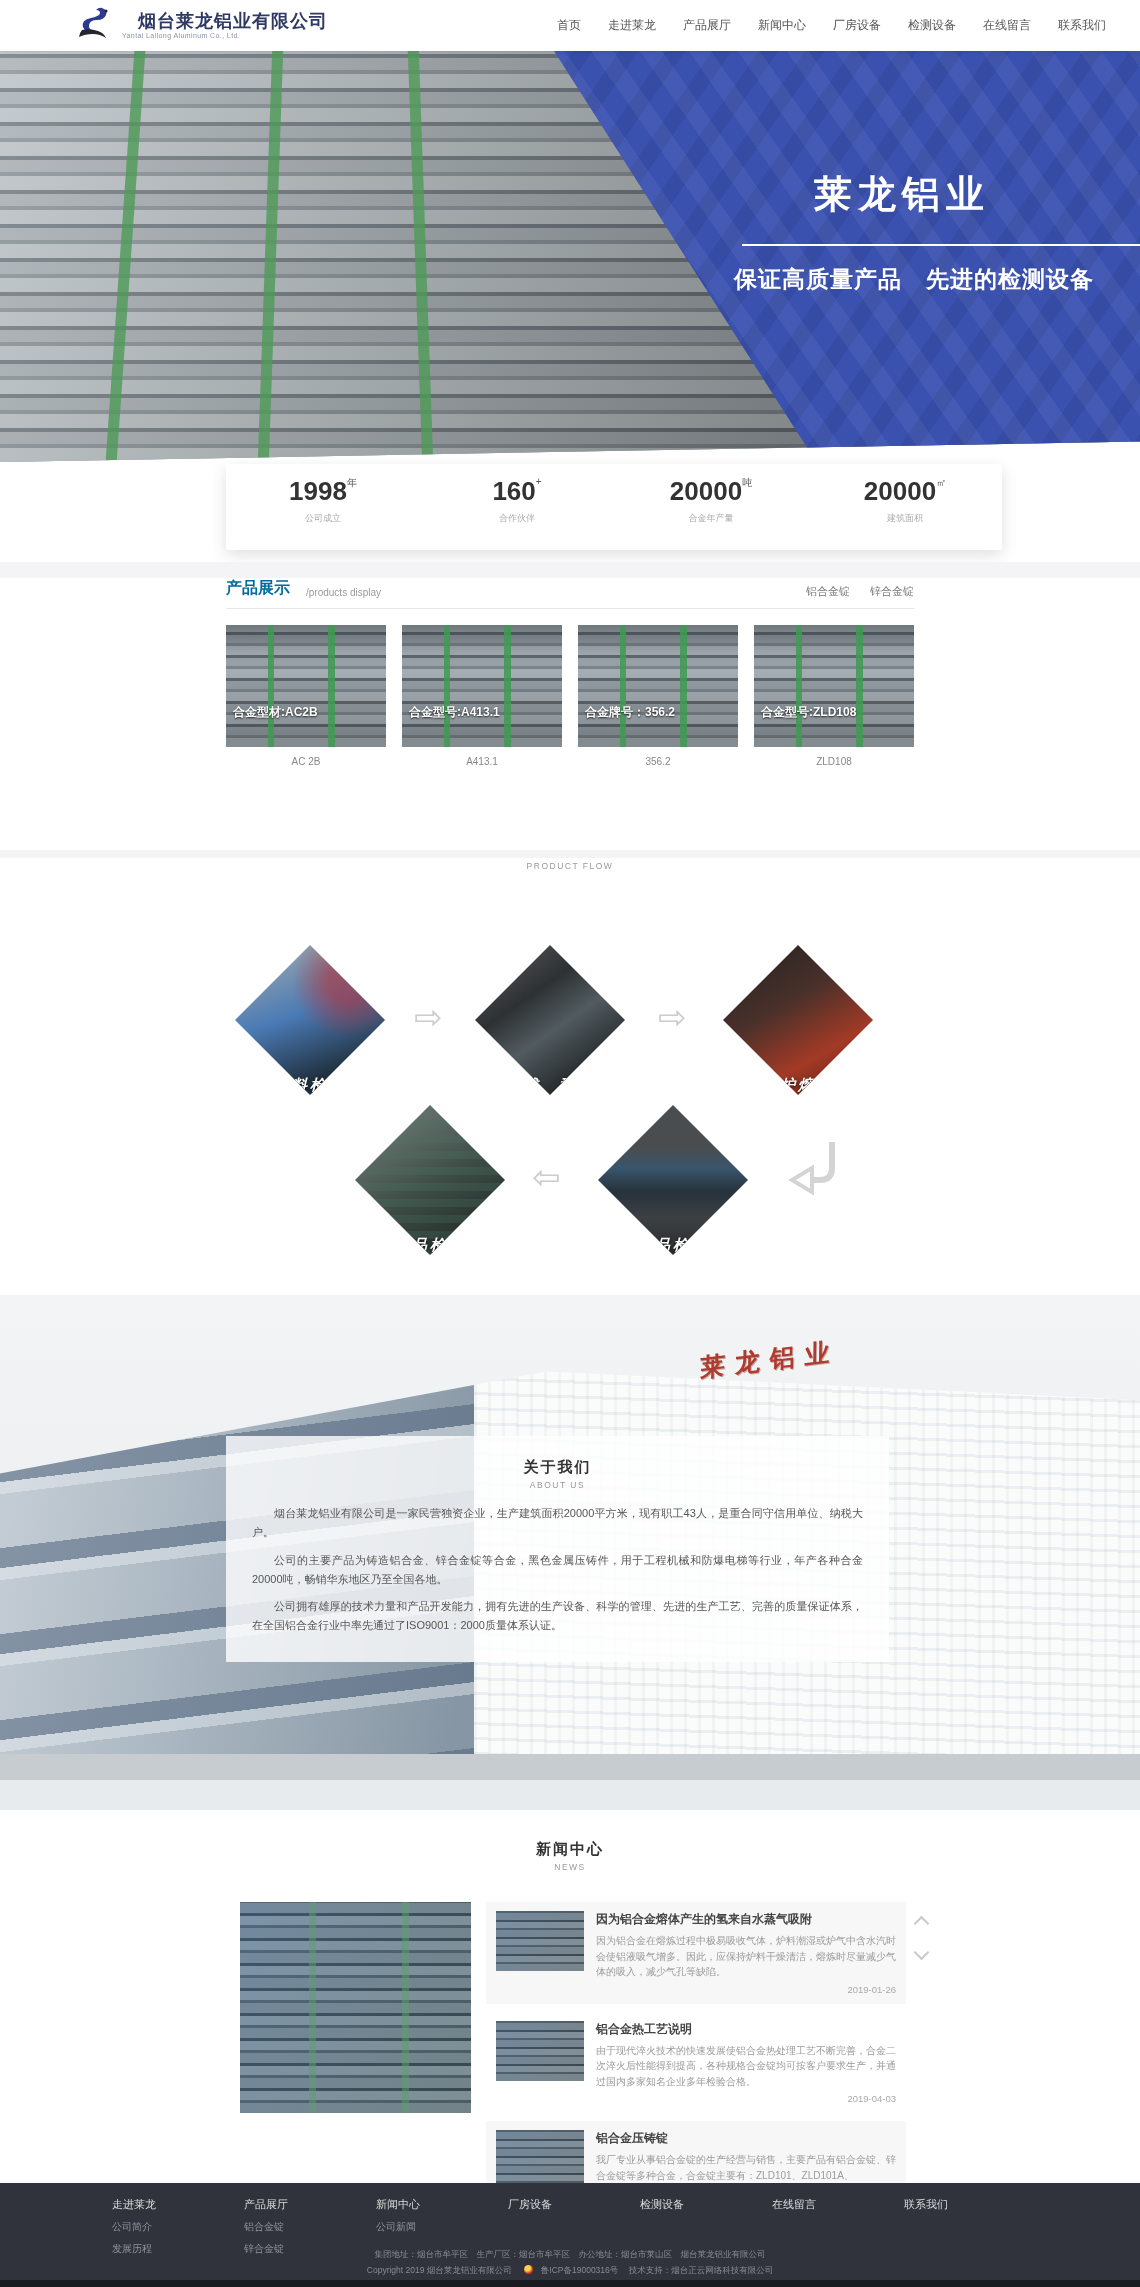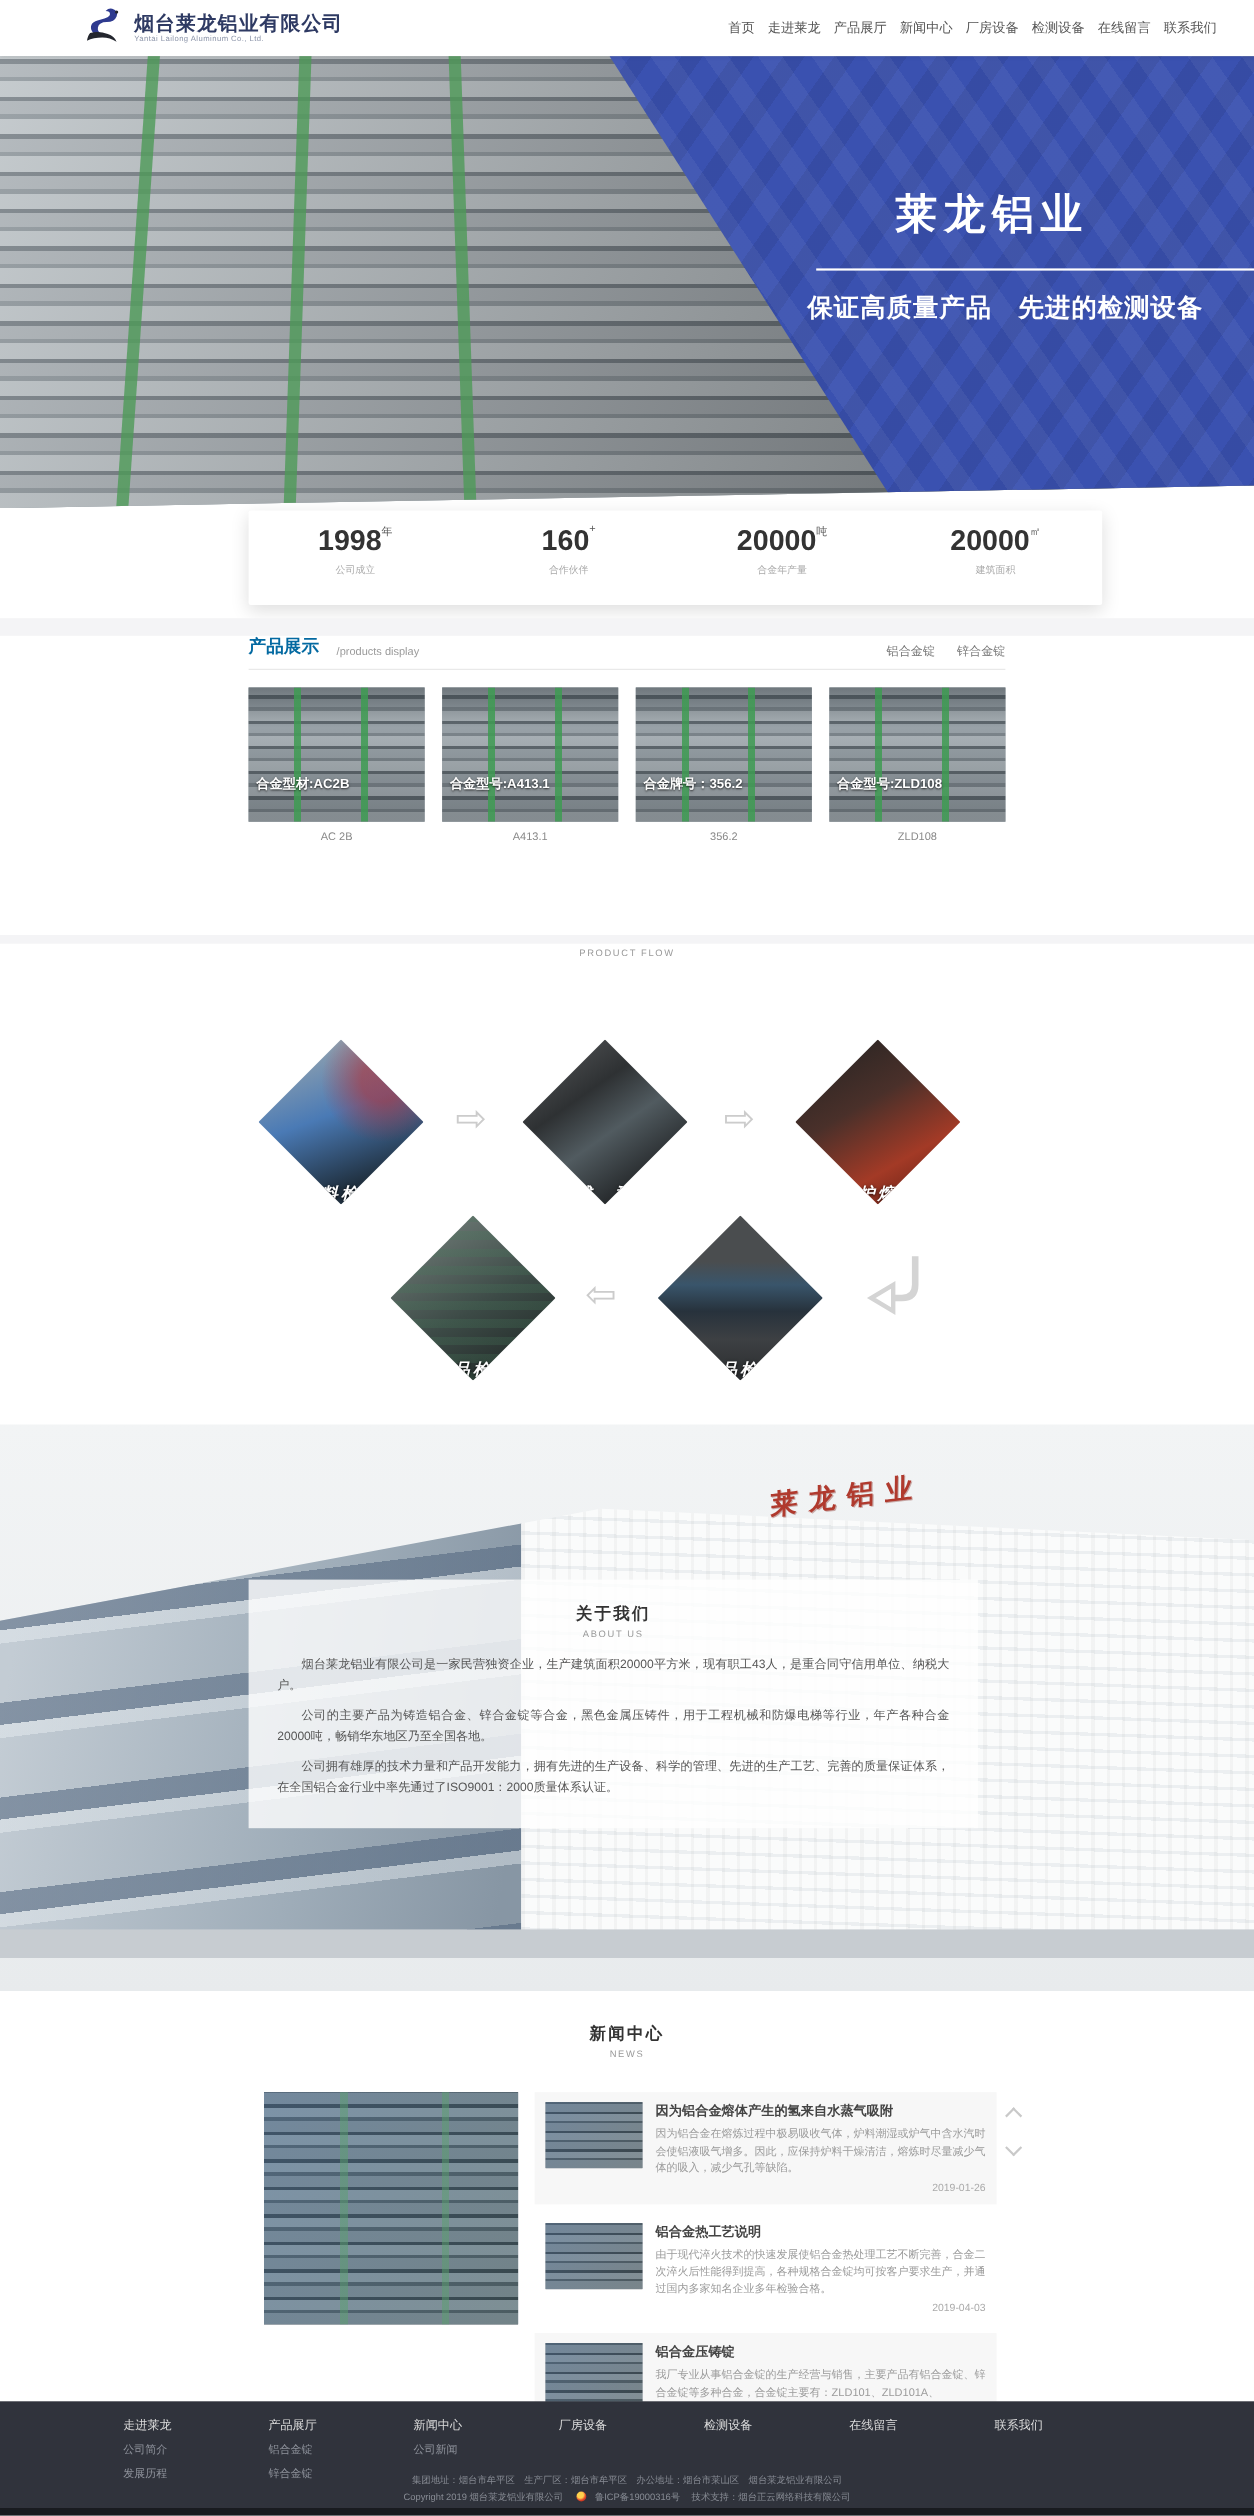--- a/index.html
+++ b/index.html
@@ -5,23 +5,23 @@
   * { margin:0; padding:0; box-sizing:border-box; }
   html,body { background:#fff; }
   body { font-family:"Liberation Sans","DejaVu Sans",sans-serif; width:1140px; }
   .page { position:relative; width:1140px; height:2287px; overflow:hidden; background:#fff; }
 
   
   .header { position:absolute; top:0; left:0; width:1140px; height:51px; background:#fff;
             box-shadow:0 1px 4px rgba(0,0,0,.10); z-index:30; }
   .logo { position:absolute; left:72px; top:4px; display:flex; align-items:center; gap:6px; cursor:pointer; }
   .logo-mark { width:44px; height:40px; }
-  .logo-text-title { font-size:18px; font-weight:bold; color:#2e3a63; letter-spacing:1px; line-height:22px; }
+  .logo-text-title { font-size:18px; font-weight:bold; color:#2e3a63; letter-spacing:1px; line-height:22px;margin-left:16px; }
   .logo-text-sub { font-size:7px; color:#8a93a8; letter-spacing:.4px; }
-  .nav { position:absolute; right:34px; top:0; height:51px; display:flex; align-items:center; gap:12px; }
+  .nav { position:absolute; right:34px; top:0; height:51px; display:flex; align-items:center; gap:27px; }
   .nav a { font-size:12px; color:#555; text-decoration:none; cursor:pointer; white-space:nowrap; }
 
   
   .banner { position:absolute; top:51px; left:0; width:1140px; height:411px;
             clip-path:polygon(0 0,100% 0,100% 95%,0 100%); background:#aeb5ba; }
   .banner-photo { position:absolute; inset:0;
       background:
         linear-gradient(115deg, rgba(255,255,255,.18), rgba(0,0,0,.30) 75%),
         repeating-linear-gradient(0deg, #b9c0c4 0 14px, #868f95 14px 18px, #a6adb2 18px 30px, #6d767d 30px 34px),
         #9aa2a7; }

